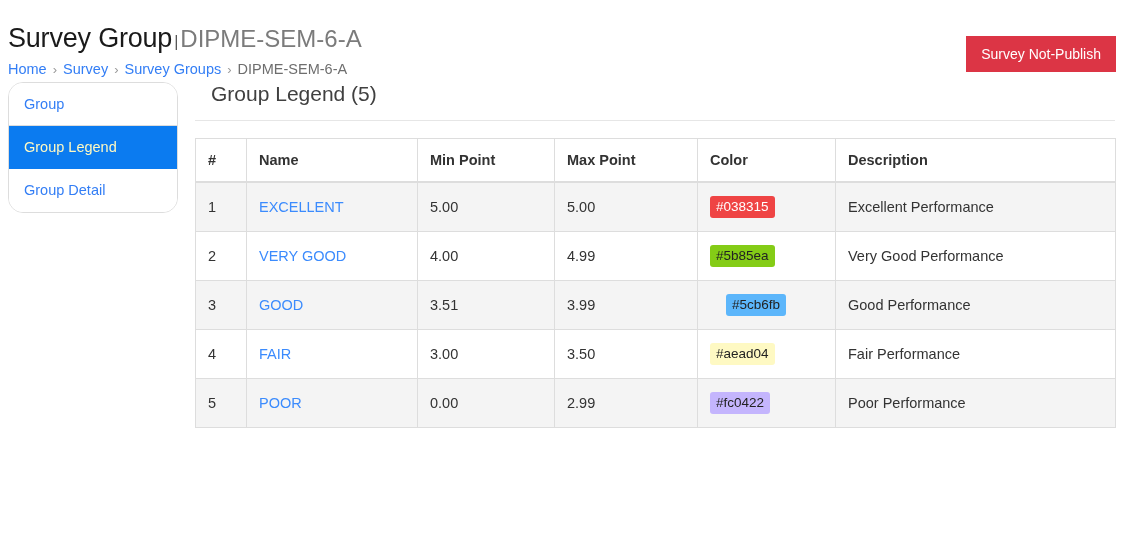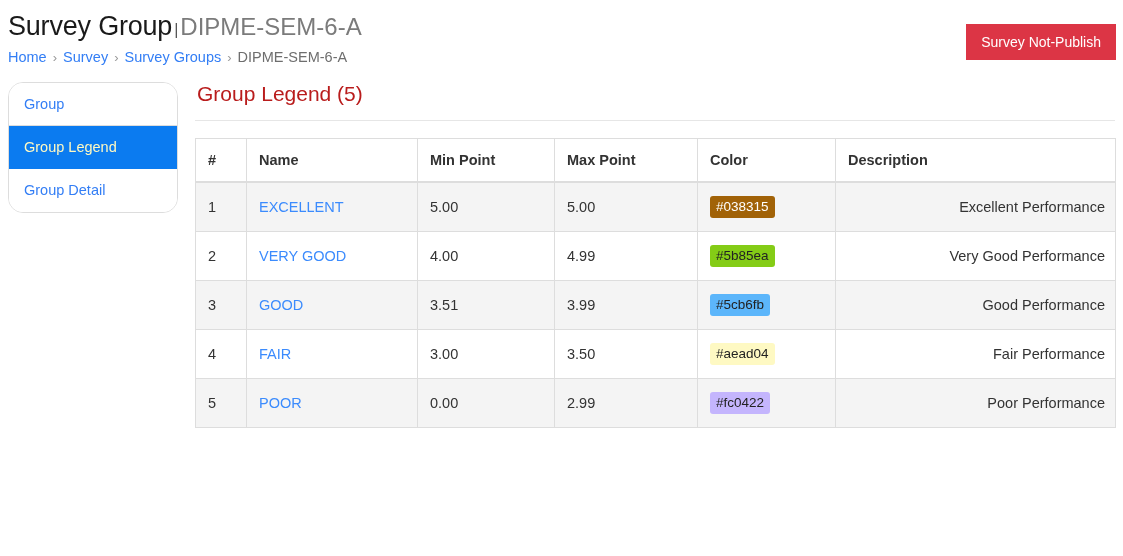--- a/index.html
+++ b/index.html
@@ -8,21 +8,21 @@
     width: 1123px; height: 556px;
     background: #ffffff;
     font-family: "Liberation Sans", sans-serif;
     color: #333333;
     -webkit-font-smoothing: antialiased;
   }
   .page { position: relative; width: 1123px; height: 556px; overflow: hidden; }
 
   
   .page-header {
-    position: absolute; left: 0; top: 4px; width: 1123px; height: 70px;
+    position: absolute; left: 0; top: 16px; width: 1123px; height: 70px;
   }
   .title-block { position: absolute; left: 8px; top: 4px; }
   .title-main {
     font-size: 27px; font-weight: 400; color: #1a1a1a;
     letter-spacing: -0.2px; line-height: 36px; display: inline;
   }
   .title-sep { color: #555555; font-weight: 300; padding: 0 2px; }
   .title-sub {
     font-size: 24px; font-weight: 300; color: #7b7b7b;
     line-height: 36px; display: inline;
@@ -59,22 +59,22 @@
   }
   .side-item:last-child { border-bottom: none; }
   .side-item.active {
     background: #0b7bf0; color: #fef9c3;
     border-bottom-color: #0b7bf0;
   }
 
   
   .main { position: absolute; left: 195px; top: 80px; width: 920px; }
   .panel-title {
-    font-size: 21px; font-weight: 400; color: #b91c1c;
-    line-height: 28px; margin: 0 0 12px 2px;
+    font-size: 21px; font-weight: 400; color: #404040;
+    line-height: 28px; margin: 0 0 12px 16px;
   }
   .panel-rule { height: 1px; background: #e6e6e6; width: 920px; margin-bottom: 17px; }
 
   table.legend-table {
     width: 920px; border-collapse: collapse;
     border: 1px solid #dddddd; background: #ffffff;
     table-layout: fixed;
   }
   table.legend-table th {
     font-size: 14.5px; font-weight: bold; color: #333333;
@@ -84,21 +84,21 @@
     background: #ffffff; vertical-align: middle;
   }
   table.legend-table th:last-child { border-right: none; }
   table.legend-table td {
     font-size: 14.5px; color: #333333;
     padding: 13px 10px 13px 12px;
     border-right: 1px solid #dddddd;
     border-top: 1px solid #dddddd;
     vertical-align: middle; height: 43px;
   }
-  table.legend-table td:last-child { border-right: none; text-align: right; }
+  table.legend-table td:last-child { border-right: none; }
   table.legend-table tbody tr:nth-child(odd) td { background: #f4f4f4; }
   table.legend-table tbody tr:nth-child(even) td { background: #ffffff; }
 
   col.c-num   { width: 51px; }
   col.c-name  { width: 171px; }
   col.c-min   { width: 137px; }
   col.c-max   { width: 143px; }
   col.c-color { width: 138px; }
   col.c-desc  { width: 280px; }
 
@@ -153,37 +153,37 @@
           <th>Color</th>
           <th>Description</th>
         </tr>
       </thead>
       <tbody id="table-body">
           <tr>
             <td>1</td>
             <td><a class="name-link" href="#">EXCELLENT</a></td>
             <td>5.00</td>
             <td>5.00</td>
-            <td><span class="color-chip" style="background: #a16207; color: rgb(255, 255, 255);">#038315</span></td>
+            <td><span class="color-chip" style="background: #ef4444; color: rgb(255, 255, 255);">#038315</span></td>
             <td>Excellent Performance</td>
           </tr>
           <tr>
             <td>2</td>
             <td><a class="name-link" href="#">VERY GOOD</a></td>
             <td>4.00</td>
             <td>4.99</td>
             <td><span class="color-chip" style="background: #84cc16; color: rgb(34, 34, 34);">#5b85ea</span></td>
             <td>Very Good Performance</td>
           </tr>
           <tr>
             <td>3</td>
             <td><a class="name-link" href="#">GOOD</a></td>
             <td>3.51</td>
             <td>3.99</td>
-            <td><span class="color-chip" style="background: rgb(92, 182, 251); color: rgb(34, 34, 34);">#5cb6fb</span></td>
+            <td><span class="color-chip" style="background: rgb(92, 182, 251); color: rgb(34, 34, 34); margin-left: 16px;">#5cb6fb</span></td>
             <td>Good Performance</td>
           </tr>
           <tr>
             <td>4</td>
             <td><a class="name-link" href="#">FAIR</a></td>
             <td>3.00</td>
             <td>3.50</td>
             <td><span class="color-chip" style="background: #fef9c3; color: rgb(34, 34, 34);">#aead04</span></td>
             <td>Fair Performance</td>
           </tr>

